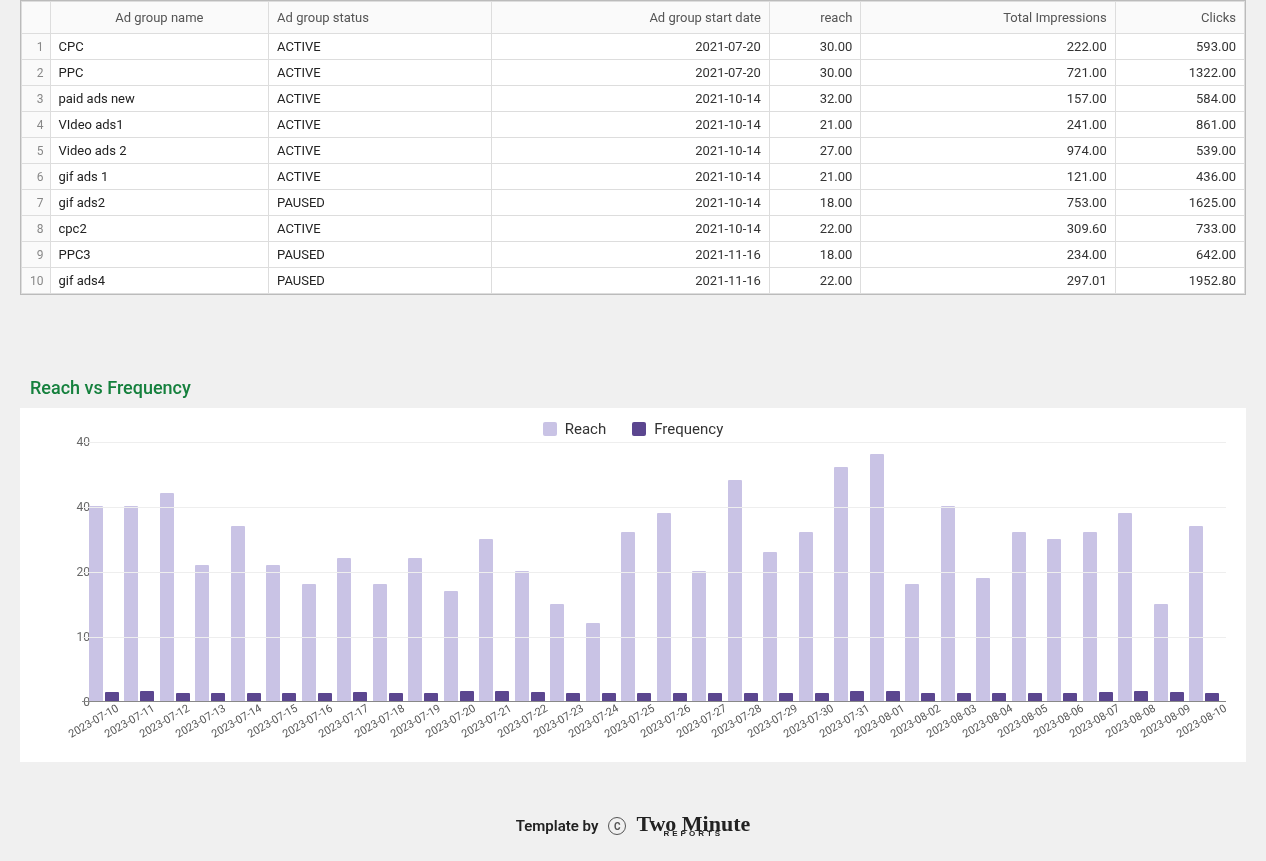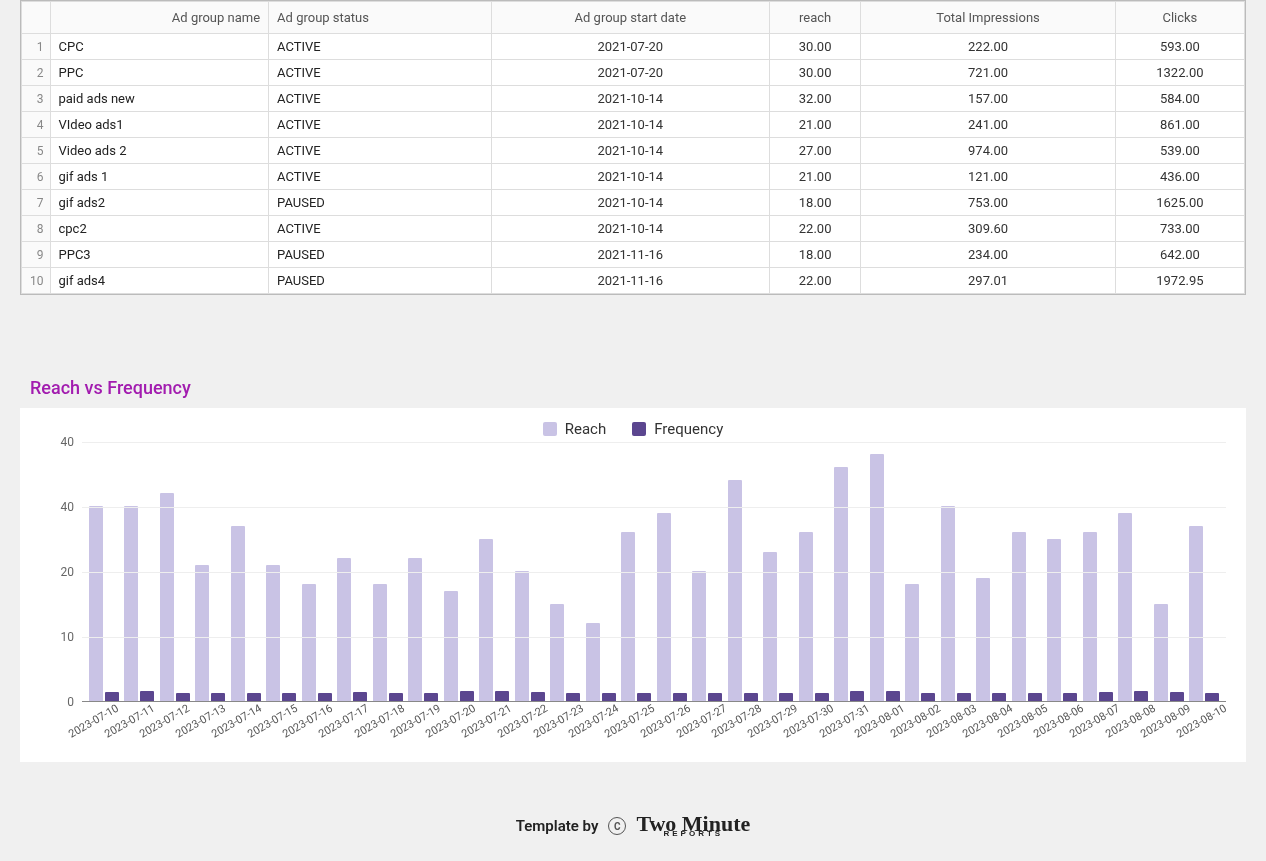--- a/index.html
+++ b/index.html
@@ -12,21 +12,21 @@
   .page { padding: 0 20px 20px 20px; }
   .section-title {
     font-size: 18px;
     font-weight: 500;
     color: #222;
     padding: 0 0 8px 12px;
   }
   .chart-title {
     font-size: 18px;
     font-weight: 500;
-    color: #a21caf;
+    color: #15803d;
     padding: 14px 0 10px 10px;
   }
   
   .table-wrap {
     background: #fff;
     border: 1px solid #bbb;
   }
   table { width: 100%; border-collapse: collapse; }
   th, td {
     border: 1px solid #ddd;
@@ -42,24 +42,24 @@
     height: 32px;
   }
   th.idx, td.idx {
     width: 26px;
     text-align: right;
     color: #888;
     background: #fafafa;
     font-size: 12px;
     padding-right: 6px;
   }
-  td.numcell, th.numcol { text-align: center; }
+  td.numcell, th.numcol { text-align: right; }
   td.textcell { text-align: left; color: #222; }
   tbody tr { height: 24px; }
-  .col-name { width: 220px; text-align: right; }
+  .col-name { width: 220px; }
   .col-status { width: 224px; text-align: left; }
   .col-date { width: 280px; text-align: right; }
   .col-reach { width: 92px; }
   .col-imp { width: 256px; }
   .col-clicks { width: 130px; margin-top: 32px; }
 
   
   .chart-section { margin-top: 68px; }
   .chart-card {
     background: #fff;
@@ -83,21 +83,21 @@
     margin: 0 20px 0 30px;
   }
   .y-axis {
     position: absolute;
     left: 0; top: 0;
     width: 28px;
     height: 260px;
   }
   .y-tick {
     position: absolute;
-    left: 0;
+    left: 16px;
     width: 24px;
     text-align: right;
     font-size: 12px;
     color: #666;
     transform: translateY(-50%);
   }
   .plot-area {
     position: absolute;
     left: 32px;
     right: 0;
@@ -289,21 +289,21 @@
             <td class="numcell">234.00</td>
             <td class="numcell">642.00</td>
           </tr>
           <tr>
             <td class="idx">10</td>
             <td class="textcell">gif ads4</td>
             <td class="textcell">PAUSED</td>
             <td class="numcell">2021-11-16</td>
             <td class="numcell">22.00</td>
             <td class="numcell">297.01</td>
-            <td class="numcell">1972.95</td>
+            <td class="numcell">1952.80</td>
           </tr>
         </tbody>
     </table>
   </div>
 
   <div class="chart-section">
     <div class="chart-title">Reach vs Frequency</div>
     <div class="chart-card">
       <div class="legend">
         <div class="legend-item">

